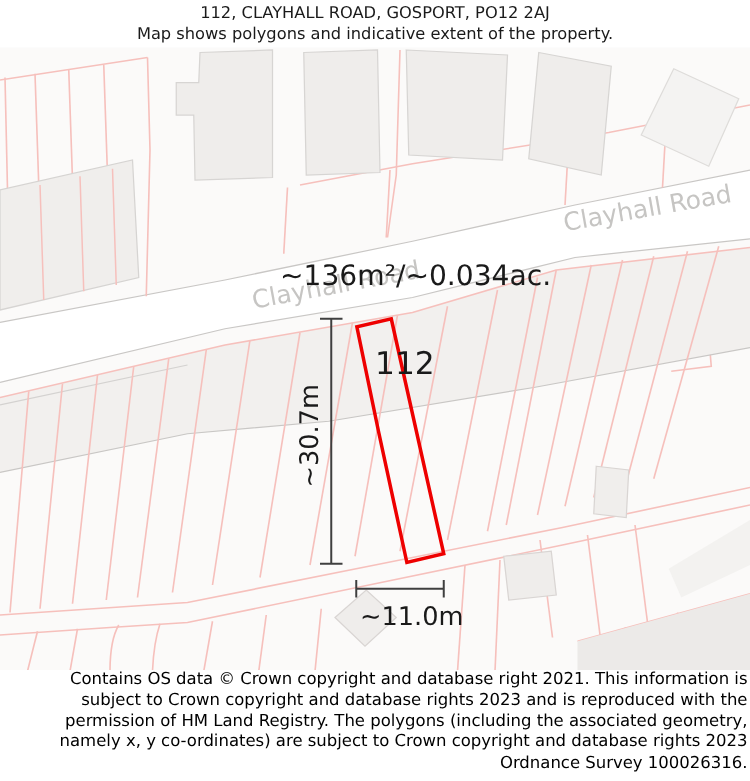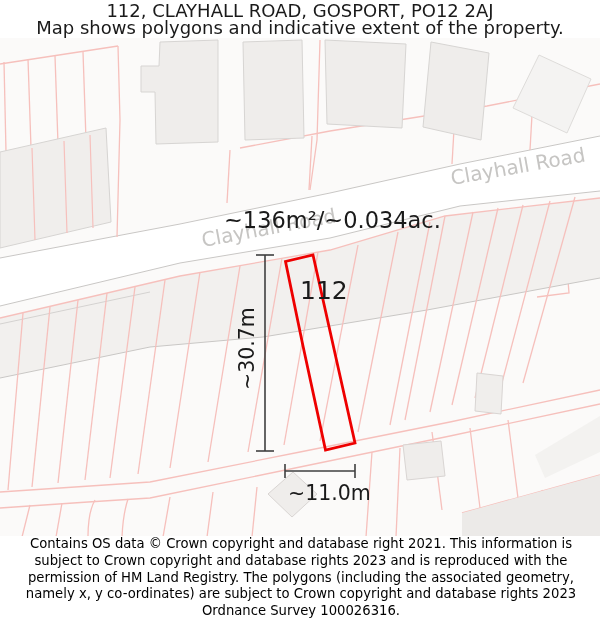--- a/index.html
+++ b/index.html
@@ -2,28 +2,28 @@
 <html><head>
 <meta charset="utf-8">
 <style>
   html,body{margin:0;padding:0;}
   body{
     width:600px;height:625px;position:relative;background:#ffffff;
     font-family:"DejaVu Sans", sans-serif;color:#111;overflow:hidden;
   }
   .header{
     position:absolute;top:2px;left:0;width:600px;text-align:center;
-    font-size:18px;line-height:17px;color:#1a1a1a;
+    font-size:13px;line-height:17px;color:#1a1a1a;
   }
   .map-wrap{
     position:absolute;top:38px;left:0;width:600px;height:498px;background:#fbfaf9;
   }
   .footer{
     position:absolute;top:536px;left:4px;width:594px;
-    font-size:13.2px;line-height:16.8px;color:#000;text-align:center;
+    font-size:13.2px;line-height:16.8px;color:#000;text-align:right;
   }
   svg text{font-family:"DejaVu Sans", sans-serif;}
   .map-black-label{fill:#1a1a1a;}
   .road-label{fill:#c6c5c3;}
 </style>
 </head>
 <body>
 
 <div class="header">
   <div>112, CLAYHALL ROAD, GOSPORT, PO12 2AJ</div>

